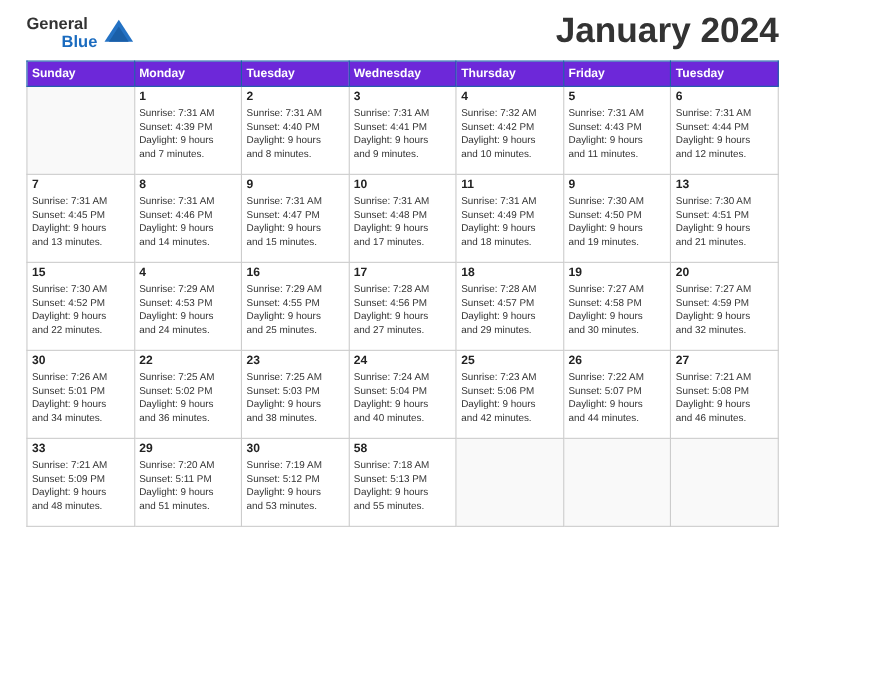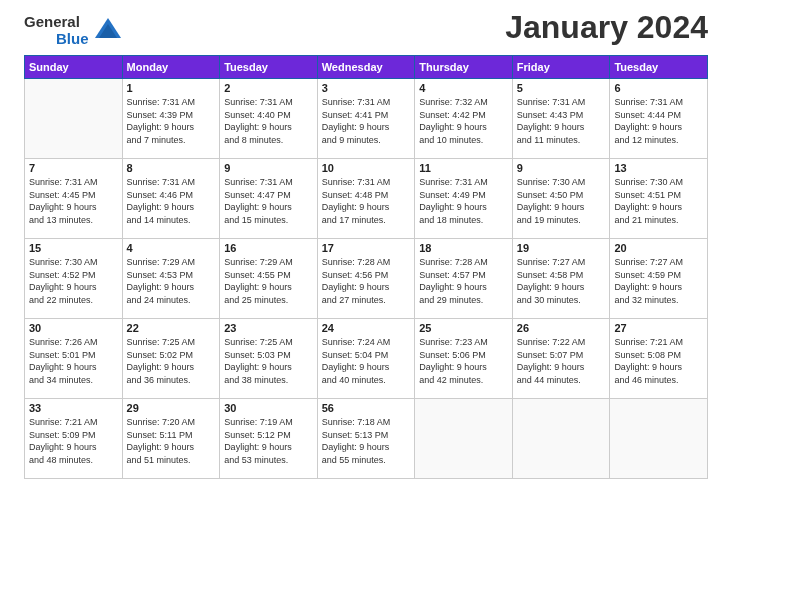--- a/index.html
+++ b/index.html
@@ -255,21 +255,21 @@
           </td>
           <td>
             <span class="day-num">29</span>
             <div class="day-info">Sunrise: 7:20 AM<br>Sunset: 5:11 PM<br>Daylight: 9 hours<br>and 51 minutes.</div>
           </td>
           <td>
             <span class="day-num">30</span>
             <div class="day-info">Sunrise: 7:19 AM<br>Sunset: 5:12 PM<br>Daylight: 9 hours<br>and 53 minutes.</div>
           </td>
           <td>
-            <span class="day-num">56</span>
+            <span class="day-num">58</span>
             <div class="day-info">Sunrise: 7:18 AM<br>Sunset: 5:13 PM<br>Daylight: 9 hours<br>and 55 minutes.</div>
           </td>
           <td class="empty"></td>
           <td class="empty"></td>
           <td class="empty"></td>
         </tr>
       </tbody>
   </table>
 </div>
 

